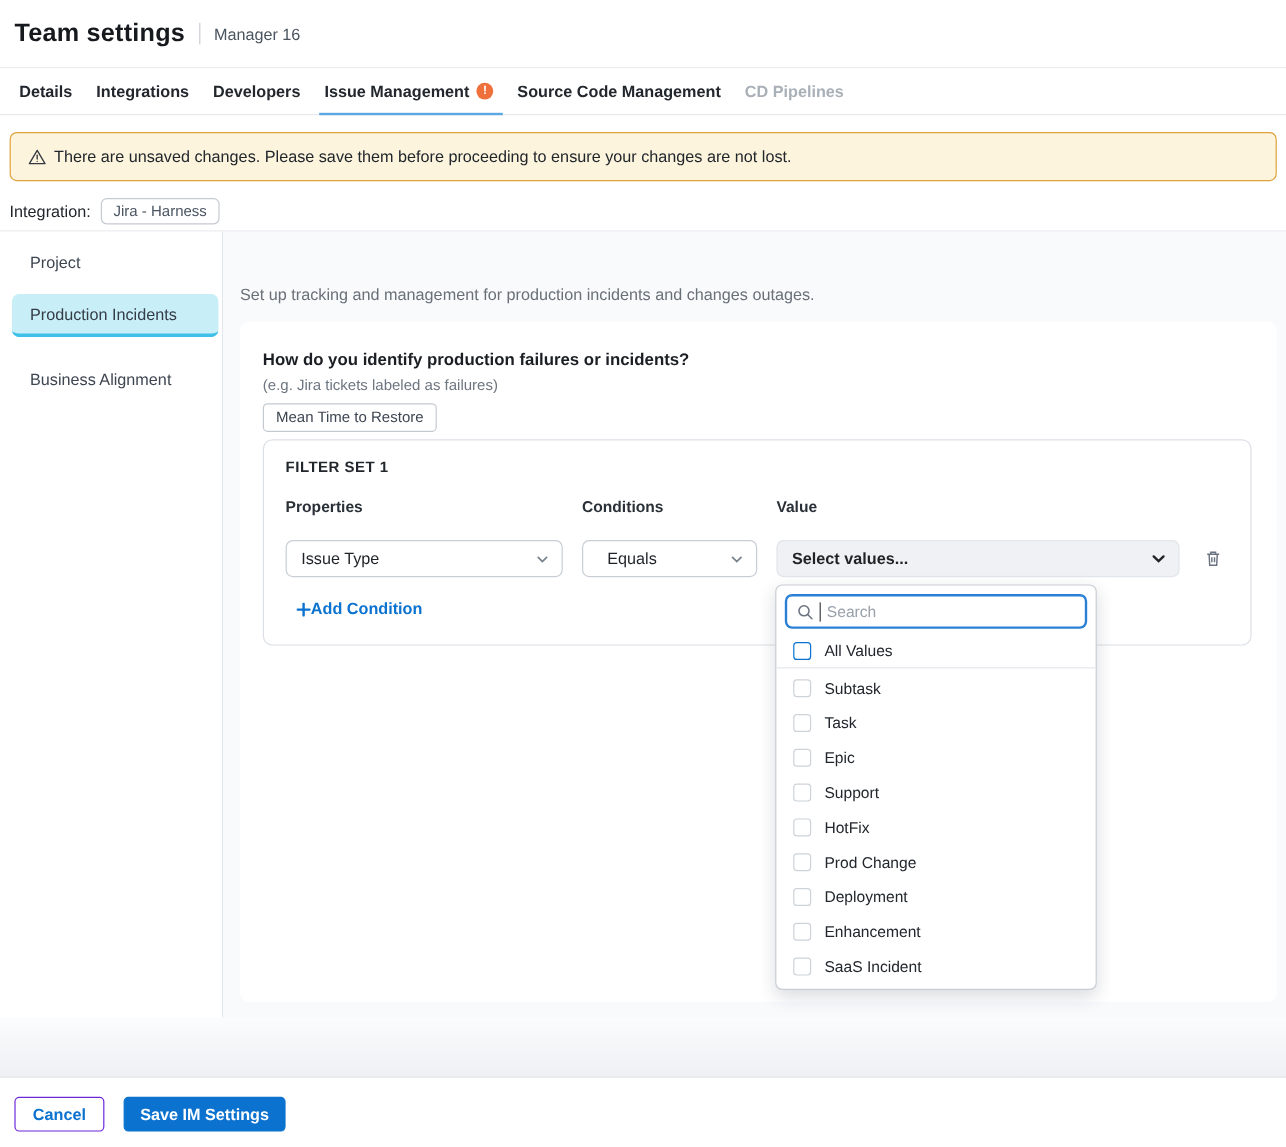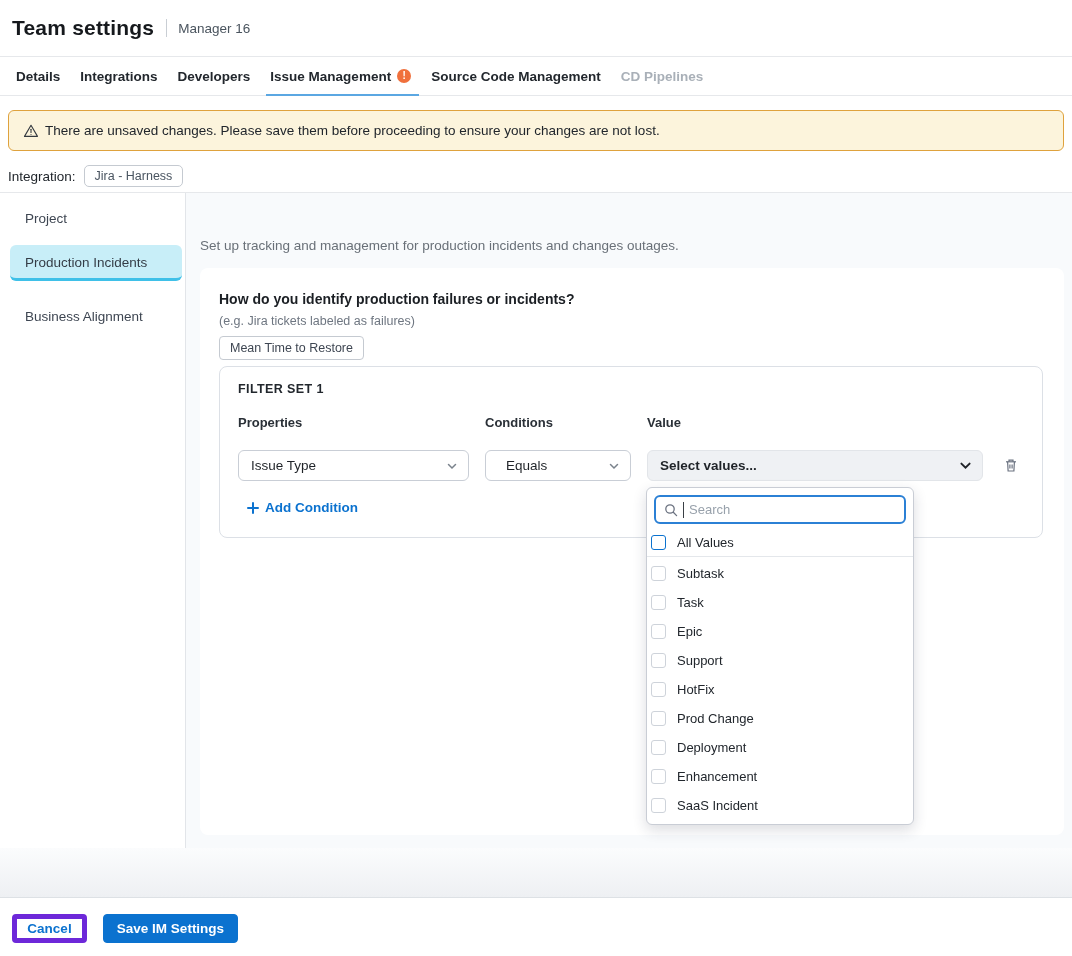--- a/index.html
+++ b/index.html
@@ -68,49 +68,49 @@
   .select { position:absolute; top:83px; height:31px; border:1px solid #c9ced6; border-radius:6px;
     background:#fff; display:flex; align-items:center; justify-content:space-between;
     padding:0 10px 0 12px; font-size:13.5px; color:#1f2328; cursor:pointer; }
   .select-prop { left:18px; width:231px; }
   .select-cond { left:265px; width:146px;padding-left:20px; }
   .select-value { left:427px; width:336px; background:#eff1f4; border:1px solid #e2e5e9; font-weight:bold; }
 
   .trash-btn { position:absolute; left:781px; top:88px; width:20px; height:20px; cursor:pointer;
     display:flex; align-items:center; justify-content:center; }
 
-  .add-condition { position:absolute; left:27px; top:133px; display:flex; align-items:center; gap:6px;
+  .add-condition { position:absolute; left:27px; top:133px; display:flex; align-items:center; 
     color:#0b72cf; font-size:13.5px; font-weight:bold; cursor:pointer; }
 
   
   .dropdown-panel { position:absolute; left:646px; top:487px; width:268px; height:338px; background:#fff;
     border:1px solid #c9cdd5; border-radius:6px; box-shadow:0 5px 14px rgba(30,40,60,.16);
     overflow:hidden; z-index:10; }
   .search-box { margin:7px 7px 5px; height:29px; border:2px solid #2b80d5; border-radius:6px;
     display:flex; align-items:center; padding:0 8px; gap:5px; background:#fff; }
   .search-box input { flex:1; border:none; outline:none; font-size:13px; color:#22272d;
     font-family:"Liberation Sans","DejaVu Sans",sans-serif; background:transparent; }
   .search-box input::placeholder { color:#98a1ab; }
   .caret { width:1px; height:16px; background:#3a3f45; }
 
-  .opt-row { height:29px; display:flex; align-items:center; padding:0 4px; gap:11px;
+  .opt-row { height:29px; display:flex; align-items:center; padding:0 14px; gap:11px;
     font-size:13px; color:#22272d; cursor:pointer; }
   .opt-row.all { height:28px; border-bottom:1px solid #e4e7eb; margin-bottom:2px; }
   .cbx { width:15px; height:15px; border:1.5px solid #ced3da; border-radius:3px; background:#fff; flex:0 0 auto; }
   .cbx.blue { border-color:#0b72cf; }
 
   
   .bottom-band { position:absolute; left:0; top:848px; width:1072px; height:49px;
     background:linear-gradient(180deg,#fbfcfd,#eef0f3); }
   .footer { position:absolute; left:0; top:897px; width:1072px; height:59px; background:#fff;
     border-top:1px solid #dde1e5; }
   .btn { position:absolute; top:16px; height:29px; border-radius:4px; font-size:13.5px; font-weight:bold;
     display:flex; align-items:center; justify-content:center; cursor:pointer;
     font-family:"Liberation Sans","DejaVu Sans",sans-serif; }
-  .btn-cancel { left:12px; width:75px; background:#fff; border:5px solid #6d28d9; color:#0b72cf; }
+  .btn-cancel { left:12px; width:75px; background:#fff; border:1px solid #6d28d9; color:#0b72cf; }
   .btn-save { left:103px; width:135px; background:#0b72cf; border:1px solid #0b72cf; color:#fff; }
 </style>
 </head>
 <body>
 
 <div id="app">
 
   <div class="page-header">
     <span class="page-title">Team settings</span>
     <span class="title-sep"></span>

